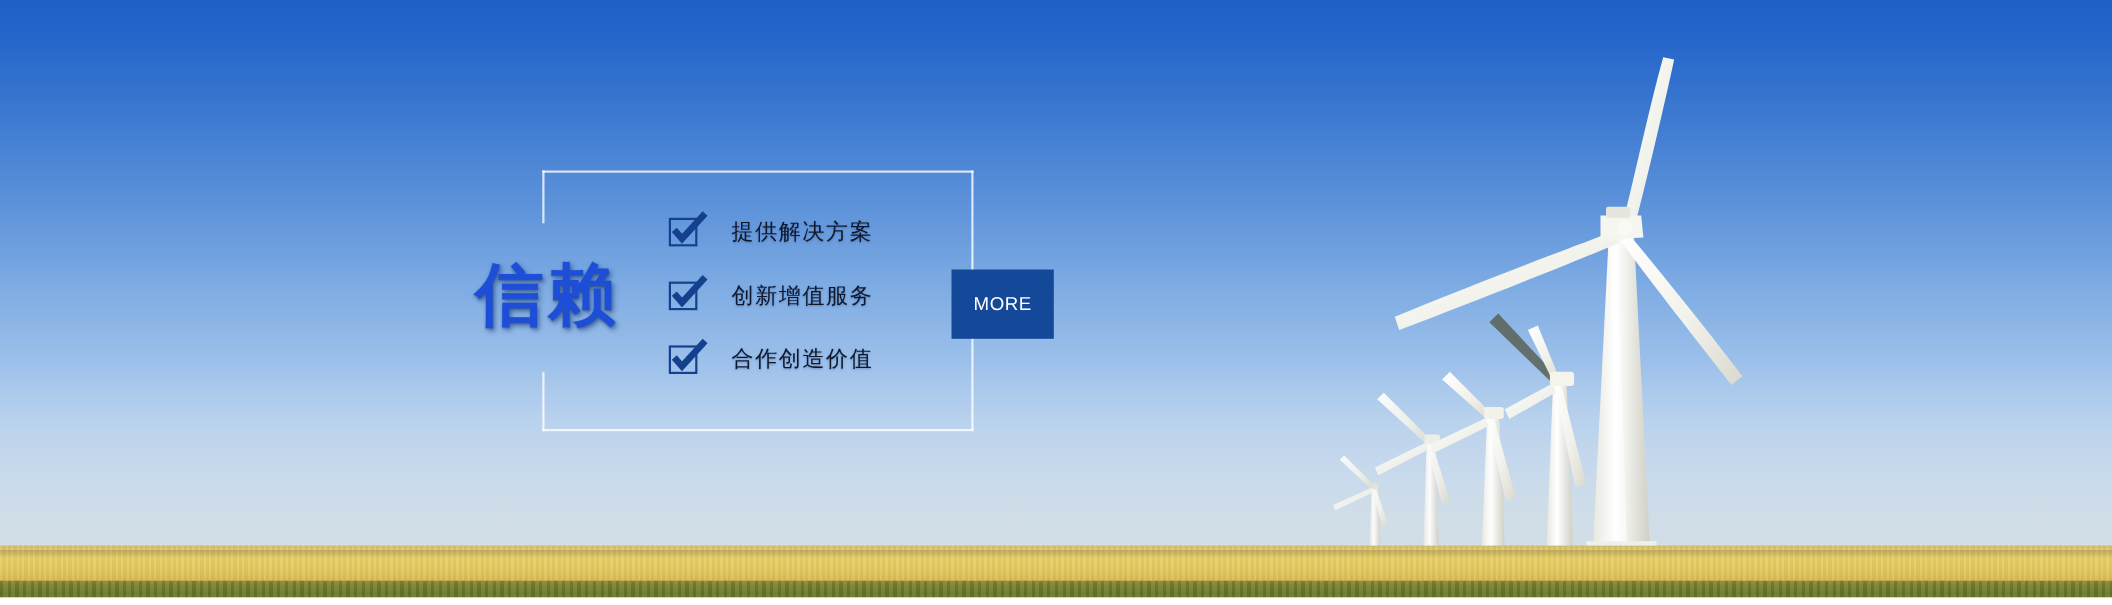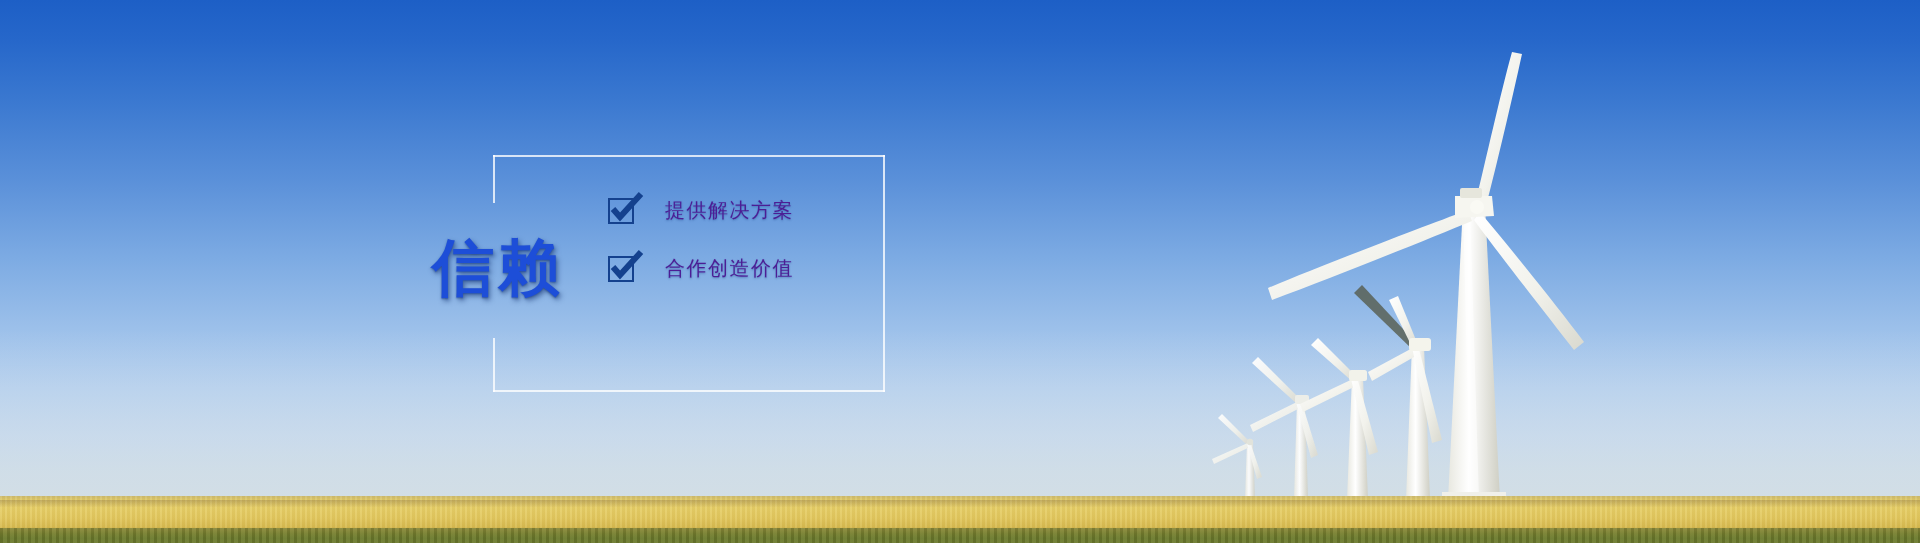--- a/index.html
+++ b/index.html
@@ -151,21 +151,21 @@
   .check-box svg {
     position: absolute;
     left: -2px;
     top: -8px;
     width: 36px;
     height: 34px;
     overflow: visible;
   }
   .check-label {
     margin-left: 31px;
-    color: #4c1d95;
+    color: #0f172a;
     font-size: 20px;
     letter-spacing: 1.5px;
     white-space: nowrap;
     text-shadow: 0 1px 2px rgba(30,70,140,0.45);
     font-family: Liberation Mono, monospace;
   }
 
   
   .more-btn {
     position: absolute;
@@ -288,26 +288,35 @@
 
     <div class="check-row">
       <span class="check-box">
         <svg viewBox="0 0 36 34" aria-hidden="true">
           <path d="M5 17 L12 25 L33 2" fill="none" stroke="#14418e" stroke-width="6" stroke-linecap="butt" stroke-linejoin="miter"></path>
         </svg>
       </span>
       <span class="check-label">提供解决方案</span>
     </div>
 
+    <div class="check-row">
+      <span class="check-box">
+        <svg viewBox="0 0 36 34" aria-hidden="true">
+          <path d="M5 17 L12 25 L33 2" fill="none" stroke="#14418e" stroke-width="6" stroke-linecap="butt" stroke-linejoin="miter"></path>
+        </svg>
+      </span>
+      <span class="check-label">创新增值服务</span>
+    </div>
 
     <div class="check-row">
       <span class="check-box">
         <svg viewBox="0 0 36 34" aria-hidden="true">
           <path d="M5 17 L12 25 L33 2" fill="none" stroke="#14418e" stroke-width="6" stroke-linecap="butt" stroke-linejoin="miter"></path>
         </svg>
       </span>
       <span class="check-label">合作创造价值</span>
     </div>
 
   </div>
 
+  <button class="more-btn">MORE</button>
 
 </div>
 
 </body></html>

